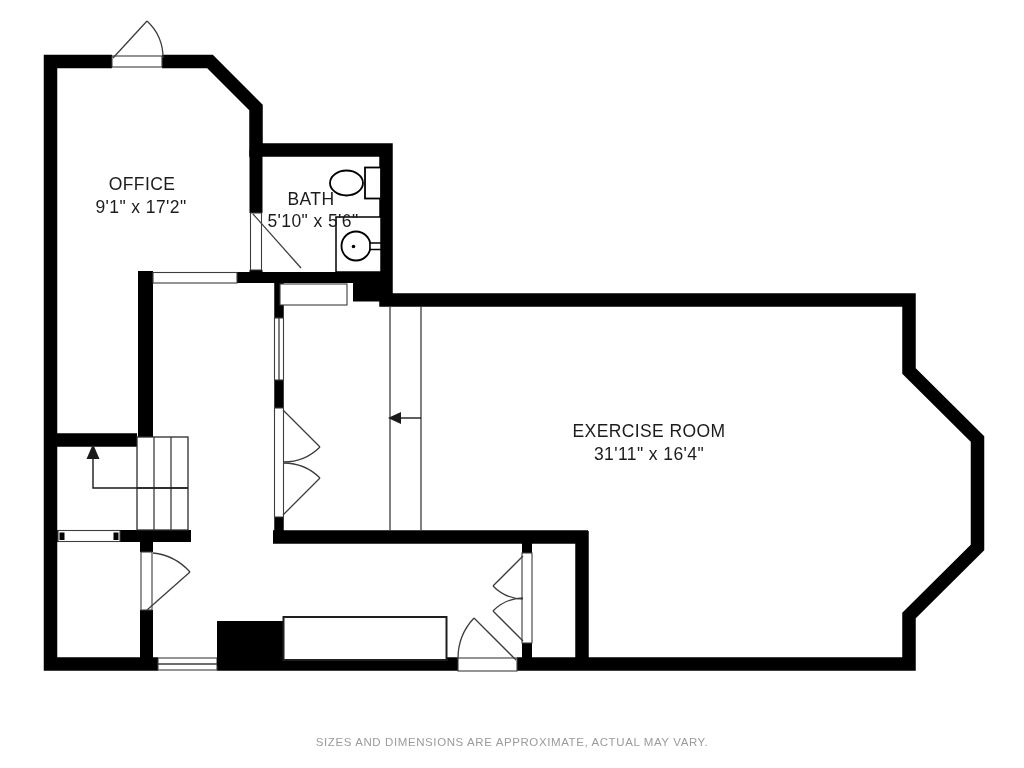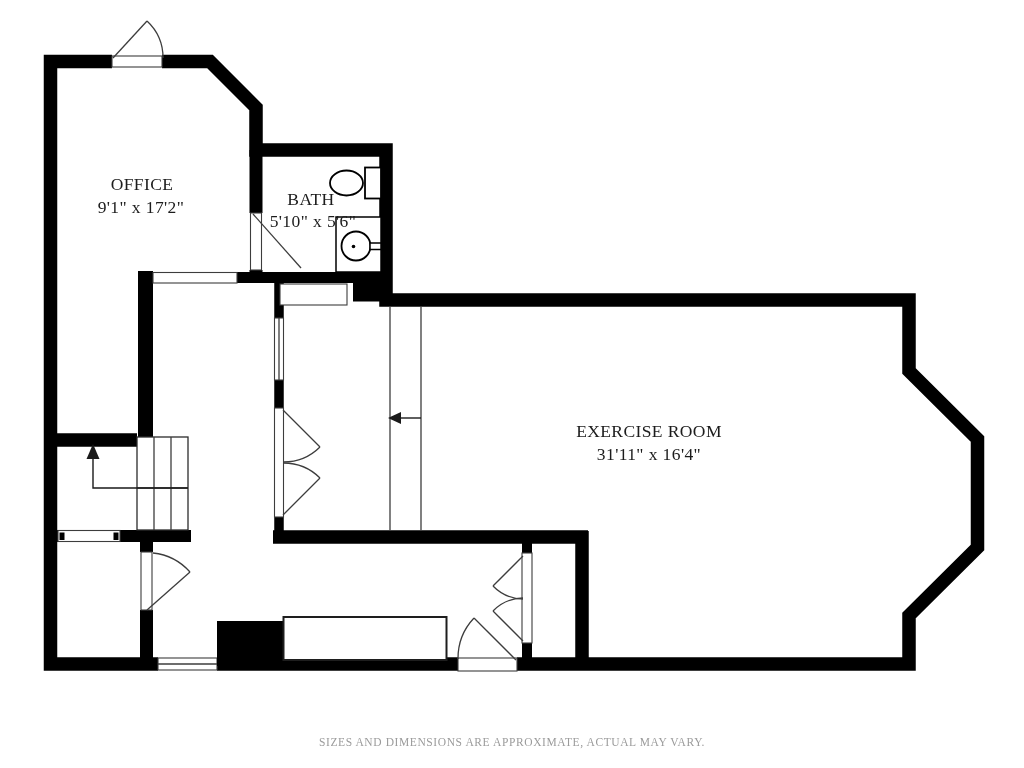--- a/index.html
+++ b/index.html
@@ -1,17 +1,17 @@
 <!DOCTYPE html>
 <html><head>
 <meta charset="utf-8">
 <style>
   html,body{margin:0;padding:0;background:#ffffff;}
   .stage{position:relative;width:1024px;height:768px;background:#ffffff;overflow:hidden;
-         font-family:Liberation Serif, serif;}
+         font-family:Liberation Sans, sans-serif;}
   svg{position:absolute;left:0;top:0;}
   .wall{fill:none;stroke:#000000;stroke-linecap:butt;stroke-linejoin:miter;}
   .thin{fill:none;stroke:#3d3d3d;stroke-width:1.3;}
   .thresh{fill:#ffffff;stroke:#3d3d3d;stroke-width:1.1;}
   .fixture{fill:#ffffff;stroke:#000000;stroke-width:1.8;}
   .roomname{font-size:17.5px;fill:#1c1c1c;letter-spacing:0.4px;}
   .roomdims{font-size:17.5px;fill:#1c1c1c;letter-spacing:0.4px;}
   .disclaimer{font-size:11.5px;fill:#9b9b9b;letter-spacing:0.6px;}
 </style>
 </head>

